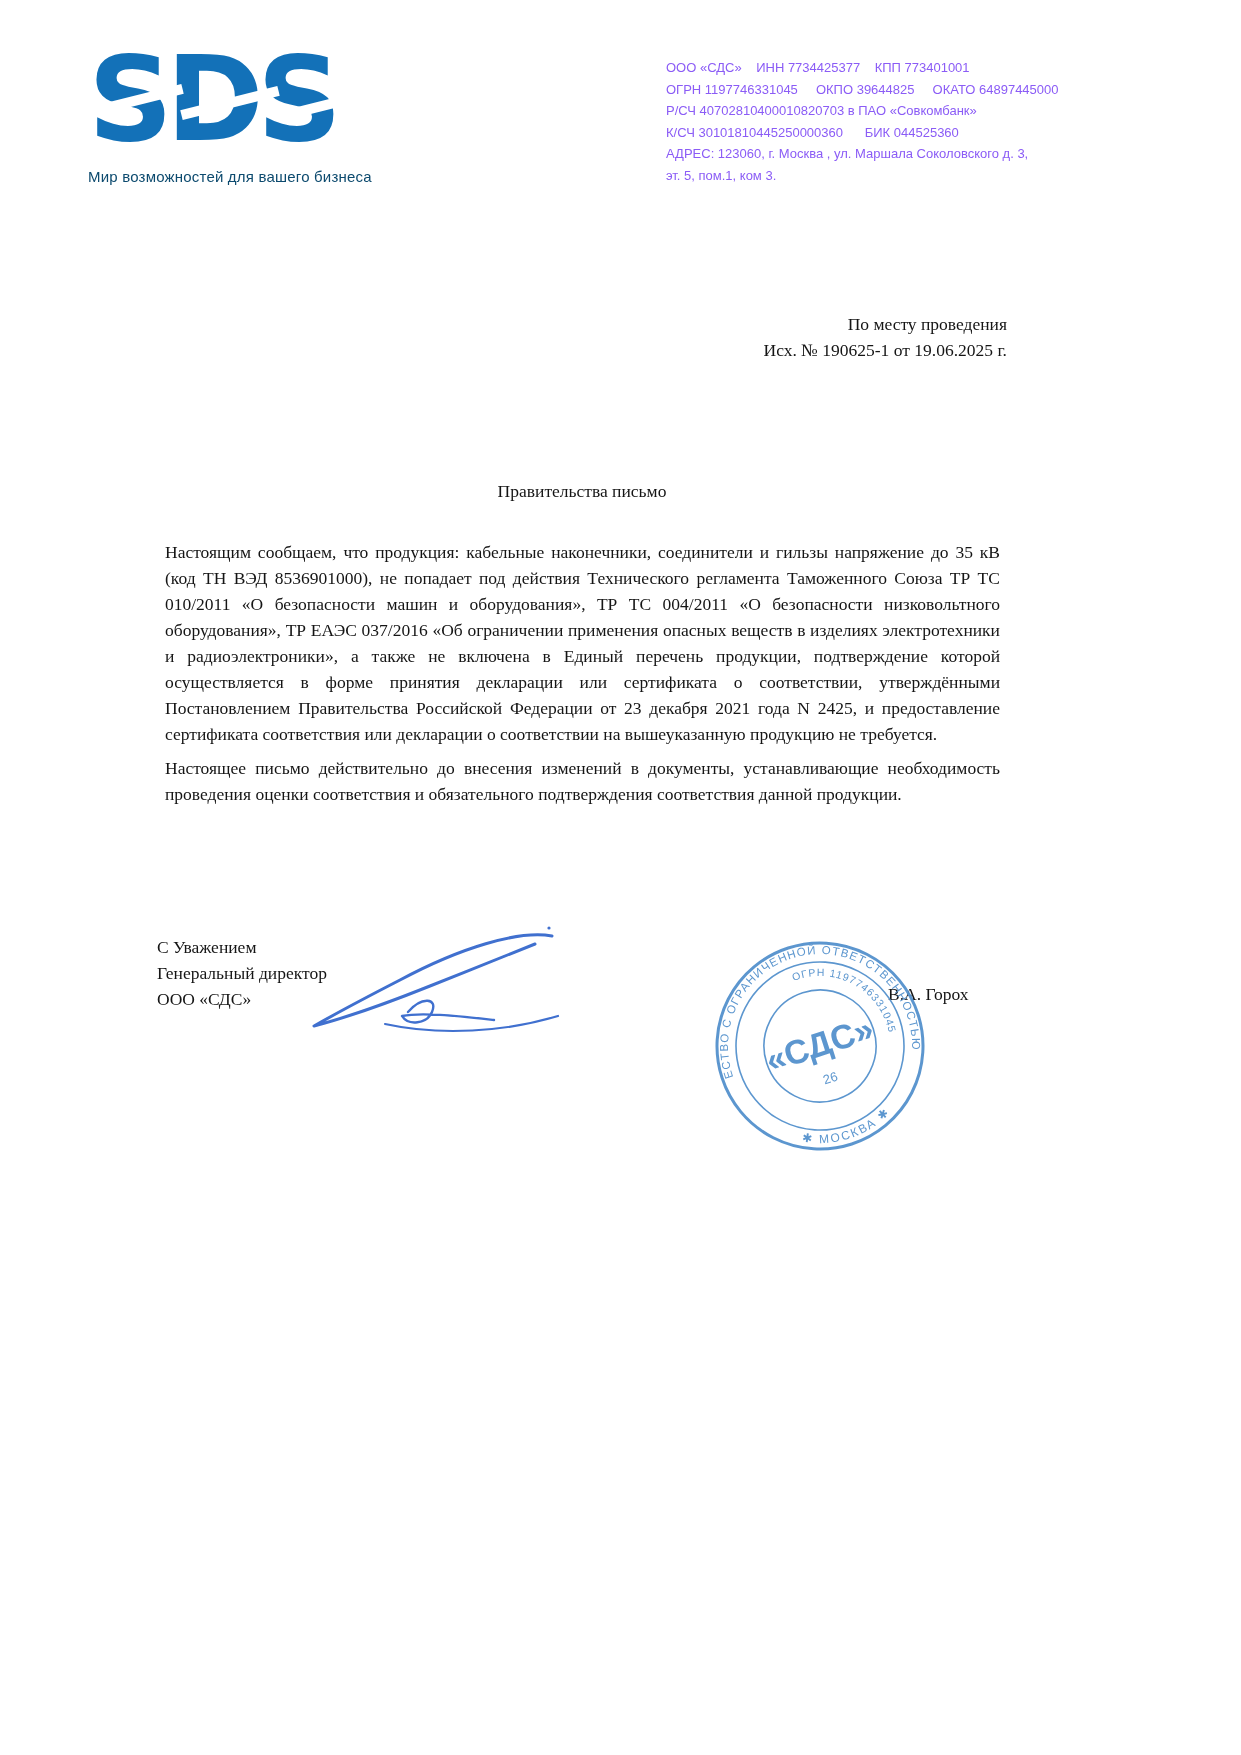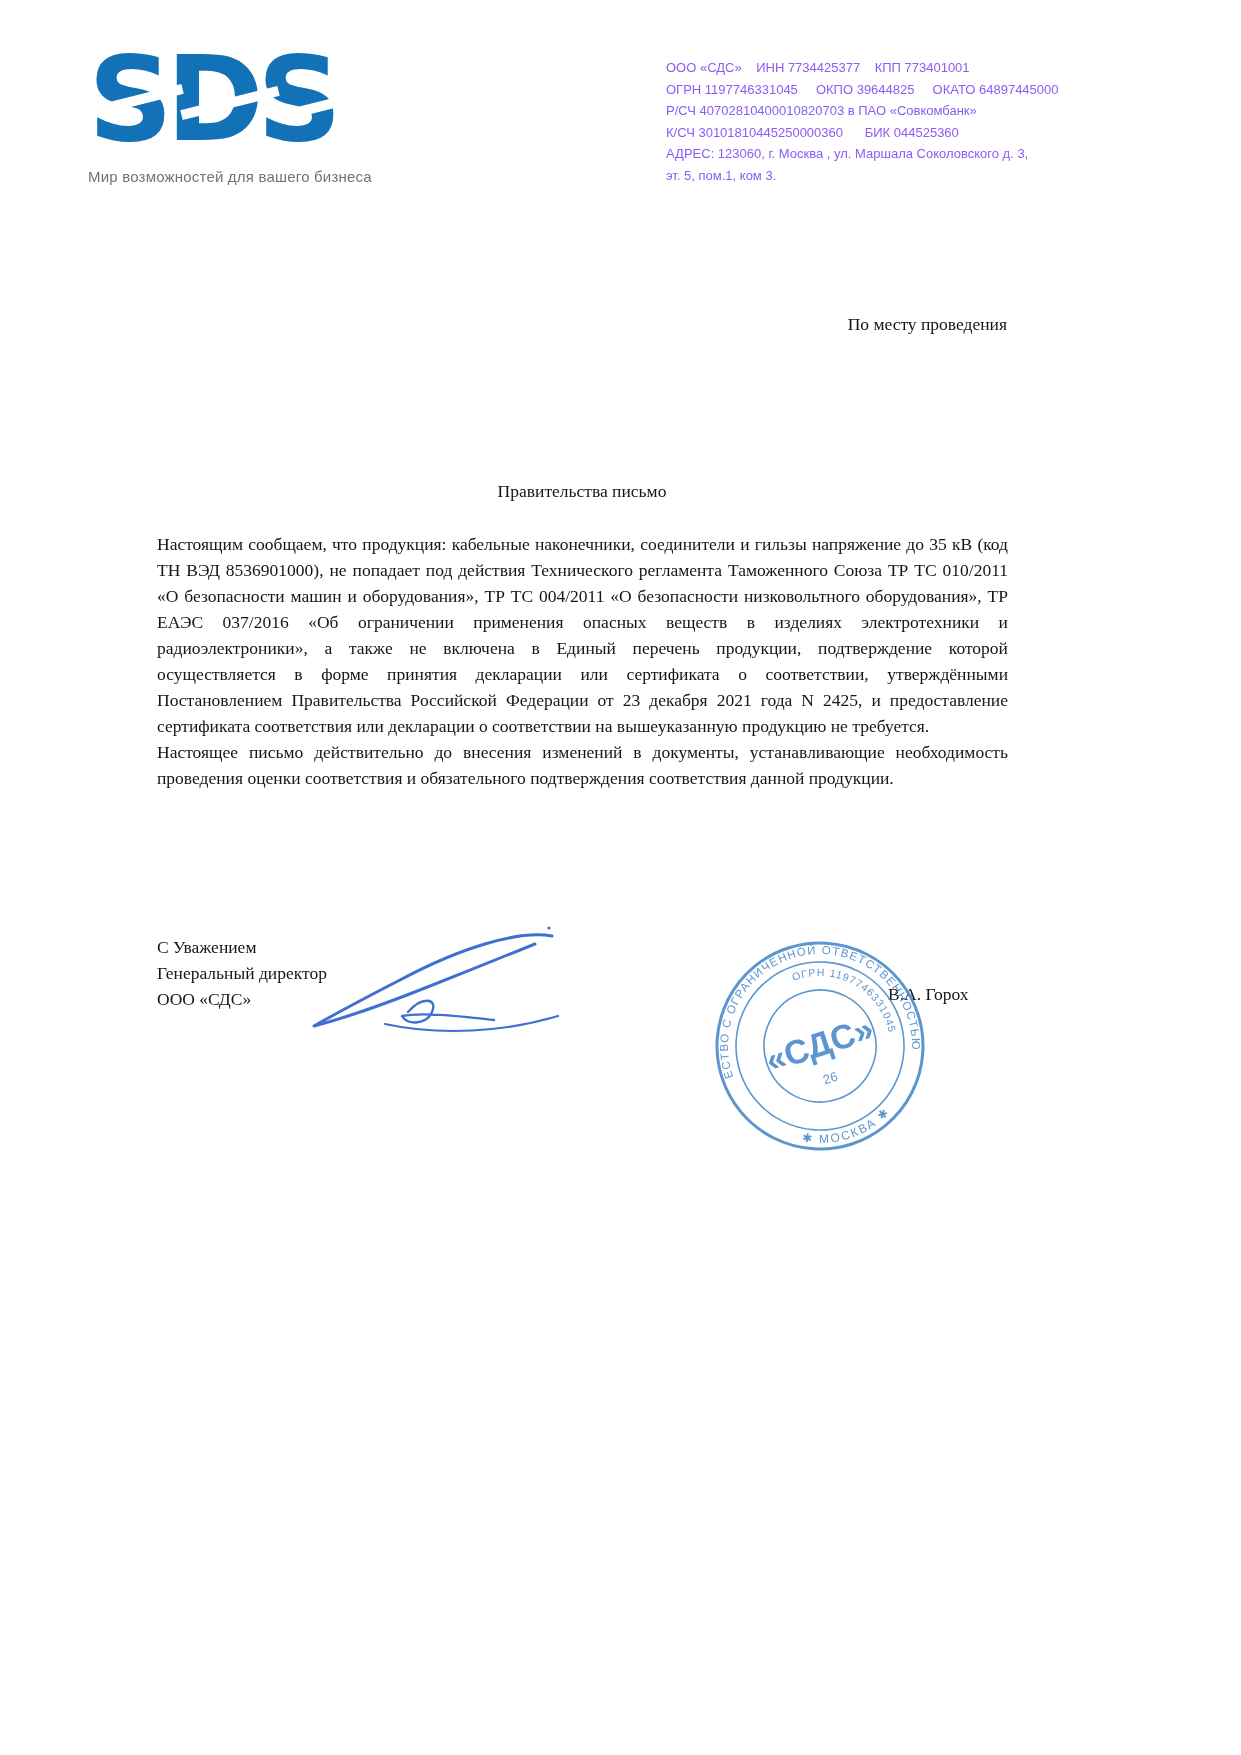--- a/index.html
+++ b/index.html
@@ -16,21 +16,21 @@
     font-family:"DejaVu Sans","Liberation Sans",sans-serif;
     font-weight:bold; font-size:118px; line-height:1;
     color:#1371b8; letter-spacing:-7px;
   }
   .logo-stripe { position:absolute; background:#ffffff; height:10px; pointer-events:none; }
   .stripe-1 { width:100px; left:-4px;  top:56px; transform:rotate(-14deg); }
   .stripe-2 { width:100px; left:92px;  top:58px; transform:rotate(-14deg); }
   .stripe-3 { width:100px; left:188px; top:60px; transform:rotate(-14deg); }
   .logo-tagline {
     margin-top:10px; font-family:"Liberation Sans",sans-serif;
-    font-size:15px; color:#737373; letter-spacing:0.2px;
+    font-size:15px; color:#0c4a6e; letter-spacing:0.2px;
   }
 
   .company-details {
     position:absolute; left:666px; top:57px;
     font-family:"Liberation Sans",sans-serif;
     font-size:13px; line-height:21.5px; color:#8b5cf6;
   }
   .detail-line { white-space:pre; }
 
   
@@ -39,21 +39,21 @@
     text-align:right; font-size:17.5px; line-height:26px;
   }
   .letter-title {
     position:absolute; top:481px; left:157px; width:850px;
     text-align:center; font-size:17.5px;
   }
   .letter-body {
     position:absolute; top:531px; left:157px; width:851px;
     font-size:17.5px; line-height:26px; text-align:justify;
   }
-  .letter-body p { margin:0; }
+  .letter-body p { margin:8px; }
 
   
   .closing-block {
     position:absolute; top:934px; left:157px;
     font-size:17.5px; line-height:26px;
   }
   .signer-name { position:absolute; top:984px; left:888px; font-size:17.5px; }
 
   .signature-svg { position:absolute; left:290px; top:918px; }
   .stamp-svg { position:absolute; left:708px; top:934px; opacity:0.92; }
@@ -75,20 +75,21 @@
     <div class="detail-line">ООО «СДС»    ИНН 7734425377    КПП 773401001</div>
     <div class="detail-line">ОГРН 1197746331045     ОКПО 39644825     ОКАТО 64897445000</div>
     <div class="detail-line">Р/СЧ 40702810400010820703 в ПАО «Совкомбанк»</div>
     <div class="detail-line">К/СЧ 30101810445250000360      БИК 044525360</div>
     <div class="detail-line">АДРЕС: 123060, г. Москва , ул. Маршала Соколовского д. 3,</div>
     <div class="detail-line">эт. 5, пом.1, ком 3.</div>
   </div>
 
   <div class="reference-block">
     <div>По месту проведения</div>
+    <div>Исх. № 190625-1 от 19.06.2025 г.</div>
   </div>
 
   <div class="letter-title">Правительства письмо</div>
 
   <div class="letter-body">
     <p>Настоящим сообщаем, что продукция: кабельные наконечники, соединители и гильзы напряжение до 35 кВ (код ТН ВЭД 8536901000), не попадает под действия Технического регламента Таможенного Союза ТР ТС 010/2011 «О безопасности машин и оборудования», ТР ТС 004/2011 «О безопасности низковольтного оборудования», ТР ЕАЭС 037/2016 «Об ограничении применения опасных веществ в изделиях электротехники и радиоэлектроники», а также не включена в Единый перечень продукции, подтверждение которой осуществляется в форме принятия декларации или сертификата о соответствии, утверждёнными Постановлением Правительства Российской Федерации от 23 декабря 2021 года N 2425, и предоставление сертификата соответствия или декларации о соответствии на вышеуказанную продукцию не требуется.</p>
     <p>Настоящее письмо действительно до внесения изменений в документы, устанавливающие необходимость проведения оценки соответствия и обязательного подтверждения соответствия данной продукции.</p>
   </div>
 
   <div class="closing-block">

